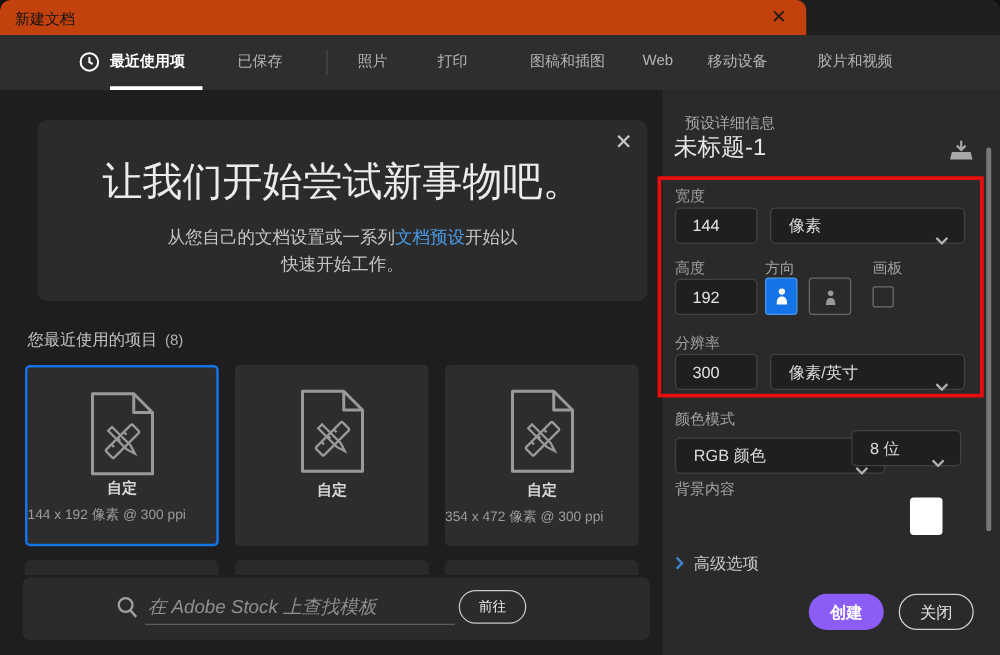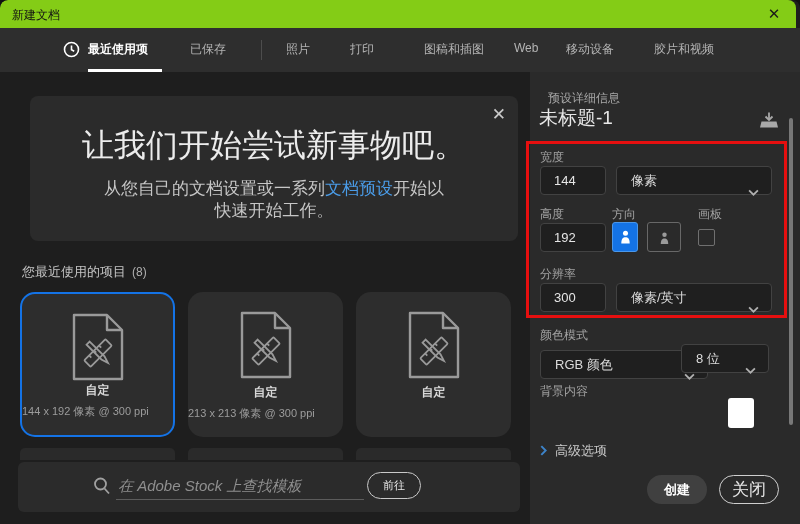--- a/index.html
+++ b/index.html
@@ -1,43 +1,43 @@
 <!DOCTYPE html>
 <html><head>
 <meta charset="utf-8">
 <style>
   html,body{margin:0;padding:0;background:#111;font-family:"Liberation Sans","DejaVu Sans",sans-serif;}
   .window{position:relative;width:800px;height:524px;background:#1e1e1e;overflow:hidden;border-radius:8px 8px 0 0;}
 
   
-  .titlebar{position:absolute;left:0;top:0;width:796px;height:28px;background:#84cc16;border-radius:8px 8px 0 0;}
+  .titlebar{position:absolute;left:0;top:0;width:645px;height:28px;background:#c2410c;border-radius:8px 8px 0 0;}
   .titlebar .wtitle{position:absolute;left:12px;top:7px;font-size:12px;color:#141414;}
   .titlebar .wclose{position:absolute;right:8px;top:3px;width:28px;height:22px;text-align:center;line-height:22px;font-size:15px;color:#1a1a1a;cursor:pointer;}
 
   
   .tabbar{position:absolute;left:0;top:28px;width:800px;height:44px;background:#2e2e2e;}
   .tab{position:absolute;top:13px;font-size:12px;color:#b4b4b4;cursor:pointer;white-space:nowrap;}
   .tab.active{color:#fff;font-weight:bold;}
   .tab-underline{position:absolute;left:88px;top:41px;width:74px;height:3px;background:#fff;}
   .clockicon{position:absolute;left:63px;top:13px;}
   .tabsep{position:absolute;left:261px;top:12px;width:1px;height:20px;background:#4d4d4d;}
 
   
   .main{position:absolute;left:0;top:72px;width:530px;height:452px;background:#1e1e1e;}
 
   .hero{position:absolute;left:30px;top:24px;width:488px;height:145px;background:#2b2b2b;border-radius:8px;}
   .hero-close{position:absolute;right:12px;top:8px;font-size:17px;color:#c9c9c9;cursor:pointer;}
   .hero-title{margin:28px 0 10px 0;text-align:center;font-size:32px;font-weight:500;color:#ececec;}
-  .hero-desc{text-align:center;font-size:17px;line-height:22px;color:#c6c6c6;}
+  .hero-desc{text-align:center;font-size:14px;line-height:22px;color:#c6c6c6;}
   .hero-link{color:#4a9ce8;cursor:pointer;}
 
   .recent-heading{position:absolute;left:22px;top:191px;font-size:13px;color:#c4c4c4;}
   .recent-count{color:#b0b0b0;margin-left:6px;font-size:12px;}
 
-  .card{position:absolute;top:220px;width:155px;height:145px;background:#2d2d2d;border-radius:15px;box-sizing:border-box;cursor:pointer;}
+  .card{position:absolute;top:220px;width:155px;height:145px;background:#2d2d2d;border-radius:4px;box-sizing:border-box;cursor:pointer;}
   .card.selected{border:2px solid #1473e6;}
   .card .docicon{position:absolute;left:50%;top:18px;transform:translateX(-50%);}
   .card .cname{position:absolute;left:0;width:100%;bottom:36px;text-align:center;font-size:12px;font-weight:bold;color:#d8d8d8;}
   .card .csize{position:absolute;left:0;width:100%;bottom:16px;text-align:left;font-size:11px;color:#9c9c9c;}
   .rowstub{position:absolute;top:376px;width:155px;height:12px;background:#2a2a2a;border-radius:5px 5px 0 0;}
 
   .searchbar{position:absolute;left:18px;top:390px;width:502px;height:50px;background:#2b2b2b;border-radius:6px;}
   .searchicon{position:absolute;left:74px;top:14px;}
   .searchinput{position:absolute;left:98px;top:9px;width:244px;height:26px;background:transparent;border:none;border-bottom:1px solid #5c5c5c;color:#cfcfcf;font-size:15px;font-style:italic;outline:none;font-family:"Liberation Sans","DejaVu Sans",sans-serif;}
   .searchinput::placeholder{color:#8f8f8f;font-style:italic;}
@@ -57,22 +57,22 @@
   .orient-p{position:absolute;left:82px;top:150px;width:26px;height:30px;background:#1473e6;border:1px solid #4a97ea;border-radius:3px;box-sizing:border-box;cursor:pointer;text-align:center;}
   .orient-l{position:absolute;left:117px;top:150px;width:34px;height:30px;background:transparent;border:1px solid #686868;border-radius:3px;box-sizing:border-box;cursor:pointer;text-align:center;}
   .orient-p svg,.orient-l svg{margin-top:5px;}
   .artboard-cb{position:absolute;left:168px;top:157px;width:15px;height:15px;border:1.5px solid #707070;border-radius:2px;background:transparent;cursor:pointer;}
 
   .swatch{position:absolute;left:198px;top:326px;width:26px;height:30px;background:#ffffff;border-radius:3px;cursor:pointer;}
 
   .advanced{position:absolute;left:10px;top:370px;font-size:13px;color:#c8c8c8;cursor:pointer;}
   .advanced .achev{margin-right:8px;position:relative;top:1px;}
 
-  .createbtn{position:absolute;left:117px;top:403px;width:60px;height:29px;background:#404040;border:none;border-radius:15px;color:#fff;font-size:13px;font-weight:bold;cursor:pointer;font-family:"Liberation Sans","DejaVu Sans",sans-serif;}
-  .closebtn{position:absolute;left:189px;top:403px;width:60px;height:29px;background:transparent;border:1.5px solid #cfcfcf;border-radius:15px;color:#e8e8e8;font-size:17px;cursor:pointer;box-sizing:border-box;font-family:"Liberation Sans","DejaVu Sans",sans-serif;}
+  .createbtn{position:absolute;left:117px;top:403px;width:60px;height:29px;background:#8b5cf6;border:none;border-radius:15px;color:#fff;font-size:13px;font-weight:bold;cursor:pointer;font-family:"Liberation Sans","DejaVu Sans",sans-serif;}
+  .closebtn{position:absolute;left:189px;top:403px;width:60px;height:29px;background:transparent;border:1.5px solid #cfcfcf;border-radius:15px;color:#e8e8e8;font-size:13px;cursor:pointer;box-sizing:border-box;font-family:"Liberation Sans","DejaVu Sans",sans-serif;}
 
   .red-rect{position:absolute;left:526px;top:141px;width:261px;height:177px;border:3px solid #e60f0f;box-sizing:border-box;pointer-events:none;z-index:20;}
   .scrollthumb{position:absolute;left:789px;top:118px;width:4px;height:307px;background:#787878;border-radius:2px;z-index:5;cursor:pointer;}
 </style>
 </head>
 <body>
 
 <div class="window">
 
   <div class="titlebar">
@@ -148,21 +148,20 @@
                 <rect x="12" y="36.5" width="30" height="9" rx="1"></rect>
                 <path d="M19 36.5 v3 M26 36.5 v3 M33 36.5 v3"></path>
               </g>
             <g transform="rotate(45 27 41)">
                 <path d="M13 38.8 H34 L41 41 L34 43.2 H13 Z"></path>
               </g>
           </g>
         </svg>
       </span>
       <div class="cname">自定</div>
-      <div class="csize">213 x 213 像素 @ 300 ppi</div>
     </div>
 
     <div class="card" style="left:356px">
       <span class="docicon">
         <svg width="54" height="70" viewBox="0 0 54 70">
           <g fill="none" stroke="#9a9a9a" stroke-width="2.4" stroke-linejoin="round">
             <path d="M3 3 H36 L51 18 V67 H3 Z"></path>
               <path d="M36 3 V18 H51"></path>
           </g>
           <g fill="none" stroke="#9a9a9a" stroke-width="1.8">
@@ -170,20 +169,21 @@
                 <rect x="12" y="36.5" width="30" height="9" rx="1"></rect>
                 <path d="M19 36.5 v3 M26 36.5 v3 M33 36.5 v3"></path>
               </g>
             <g transform="rotate(45 27 41)">
                 <path d="M13 38.8 H34 L41 41 L34 43.2 H13 Z"></path>
               </g>
           </g>
         </svg>
       </span>
       <div class="cname">自定</div>
+      <div class="csize">354 x 472 像素 @ 300 ppi</div>
     </div>
 
     <div class="rowstub" style="left:20px"></div>
     <div class="rowstub" style="left:188px"></div>
     <div class="rowstub" style="left:356px"></div>
 
     <div class="searchbar">
       <span class="searchicon">
         <svg width="20" height="20" viewBox="0 0 20 20">
             <circle cx="8.5" cy="8" r="5.5" fill="none" stroke="#a0a0a0" stroke-width="1.8"></circle>

